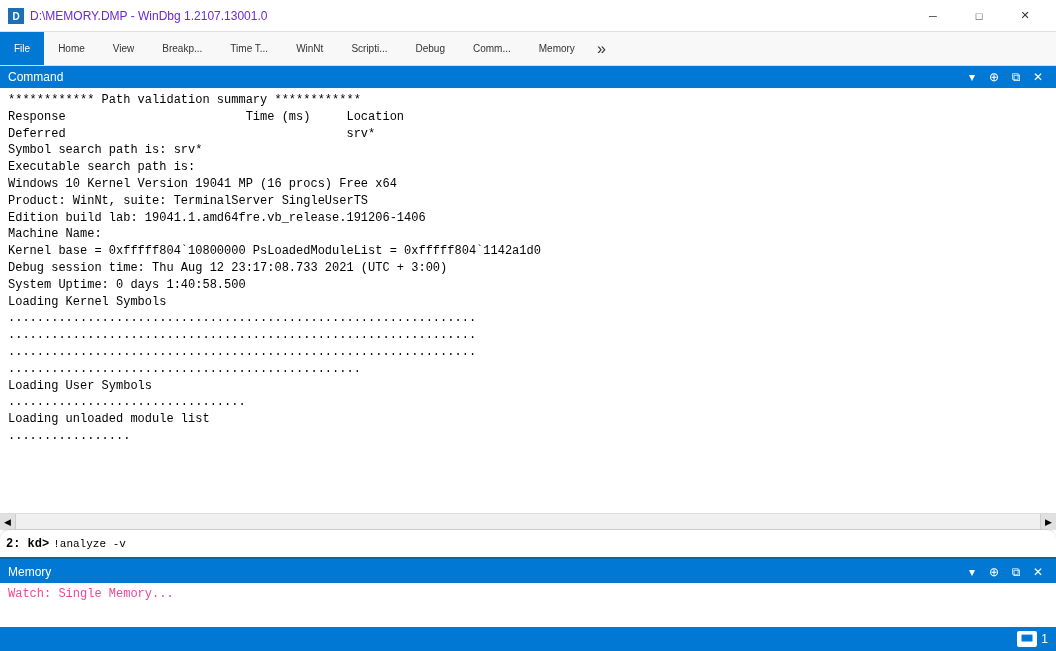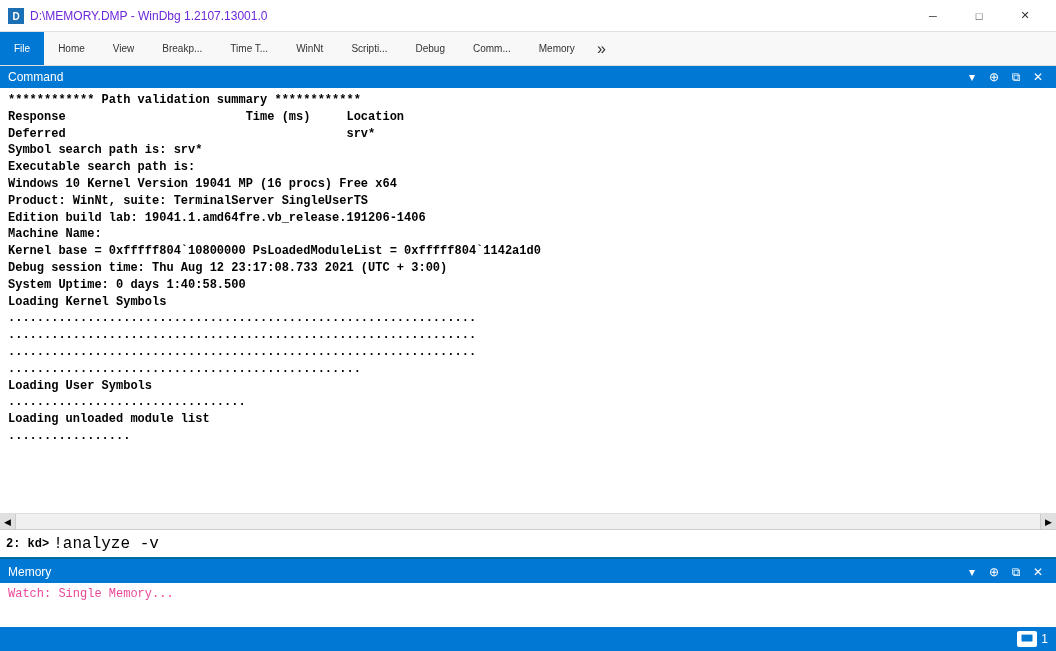--- a/index.html
+++ b/index.html
@@ -103,21 +103,20 @@
 
     #command-output {
       flex: 1;
       overflow: hidden;
       position: relative;
       font-family: 'Courier New', Consolas, monospace;
       font-size: 12px;
       line-height: 1.4;
       padding: 4px 0;
       color: #000;
-      font-weight: bold;
     }
     #command-content {
       overflow-y: scroll;
       overflow-x: scroll;
       height: 100%;
       padding: 0 8px;
     }
     #command-content::-webkit-scrollbar { width: 14px; height: 14px; }
     #command-content::-webkit-scrollbar-track { background: #f0f0f0; }
     #command-content::-webkit-scrollbar-thumb { background: #c0c0c0; border: 1px solid #a0a0a0; }
@@ -170,31 +169,32 @@
     #command-input-line {
       height: 28px;
       background: #fff;
       display: flex;
       align-items: center;
       padding: 0 6px;
       border-top: 1px solid #ccc;
       font-family: 'Courier New', Consolas, monospace;
       font-size: 12px;
       flex-shrink: 0;
+      border-radius: 9px;
     }
     #cmd-prompt {
       color: #000;
       margin-right: 4px;
       font-weight: bold;
     }
     #cmd-input {
       border: none;
       outline: none;
       font-family: 'Courier New', Consolas, monospace;
-      font-size: 16px;
+      font-size: 11px;
       flex: 1;
       color: #000;
     }
 
     
     #memory-panel {
       height: 68px;
       background: #fff;
       border-top: 2px solid #0078d4;
       display: flex;

